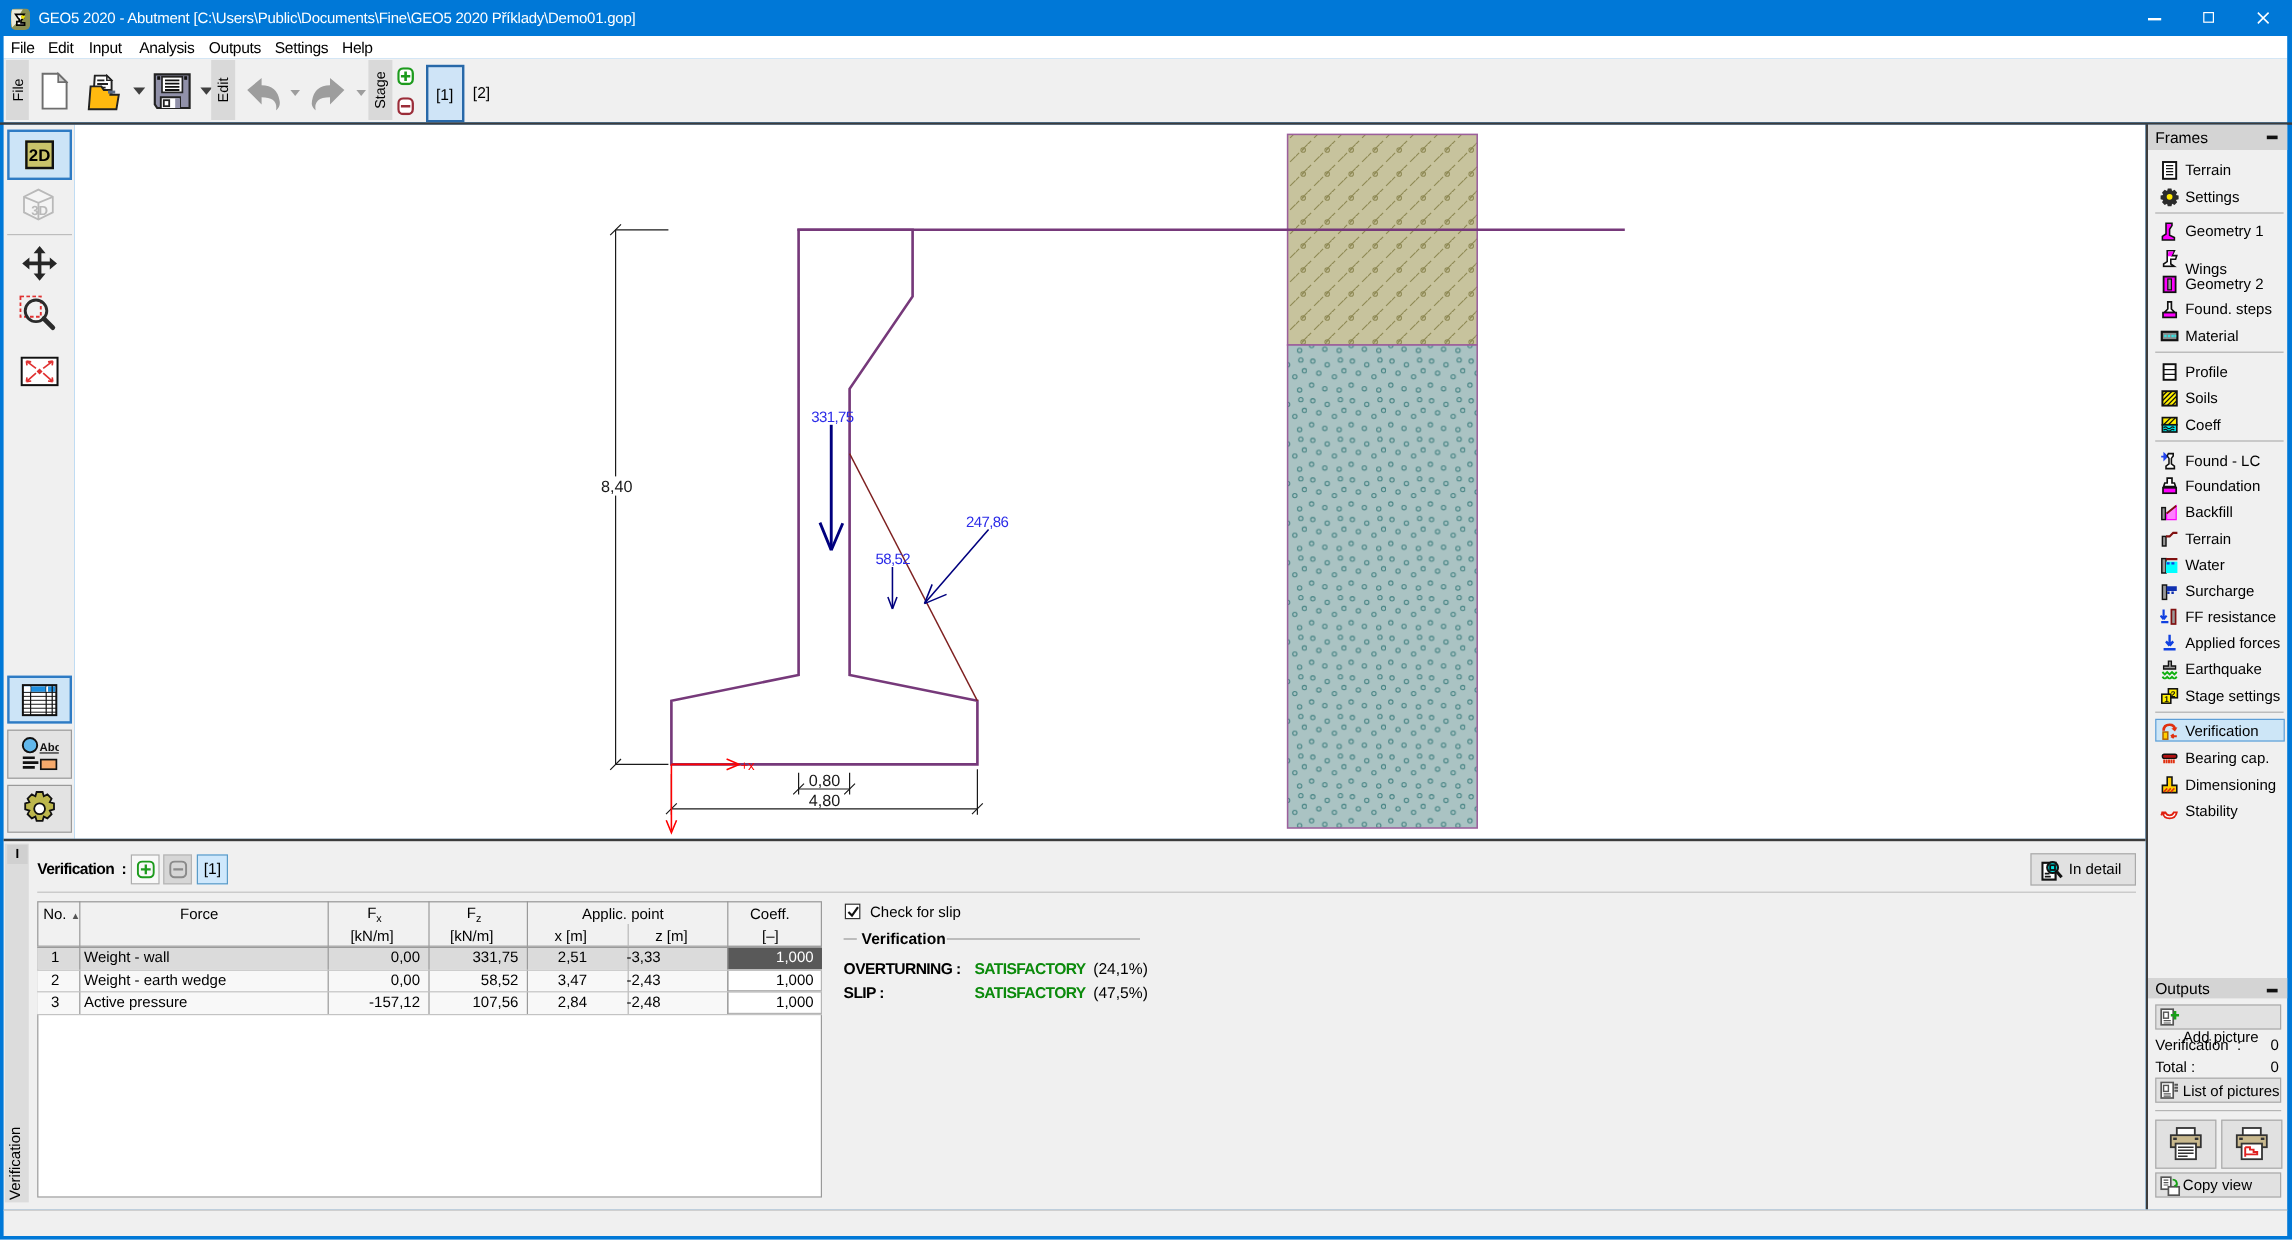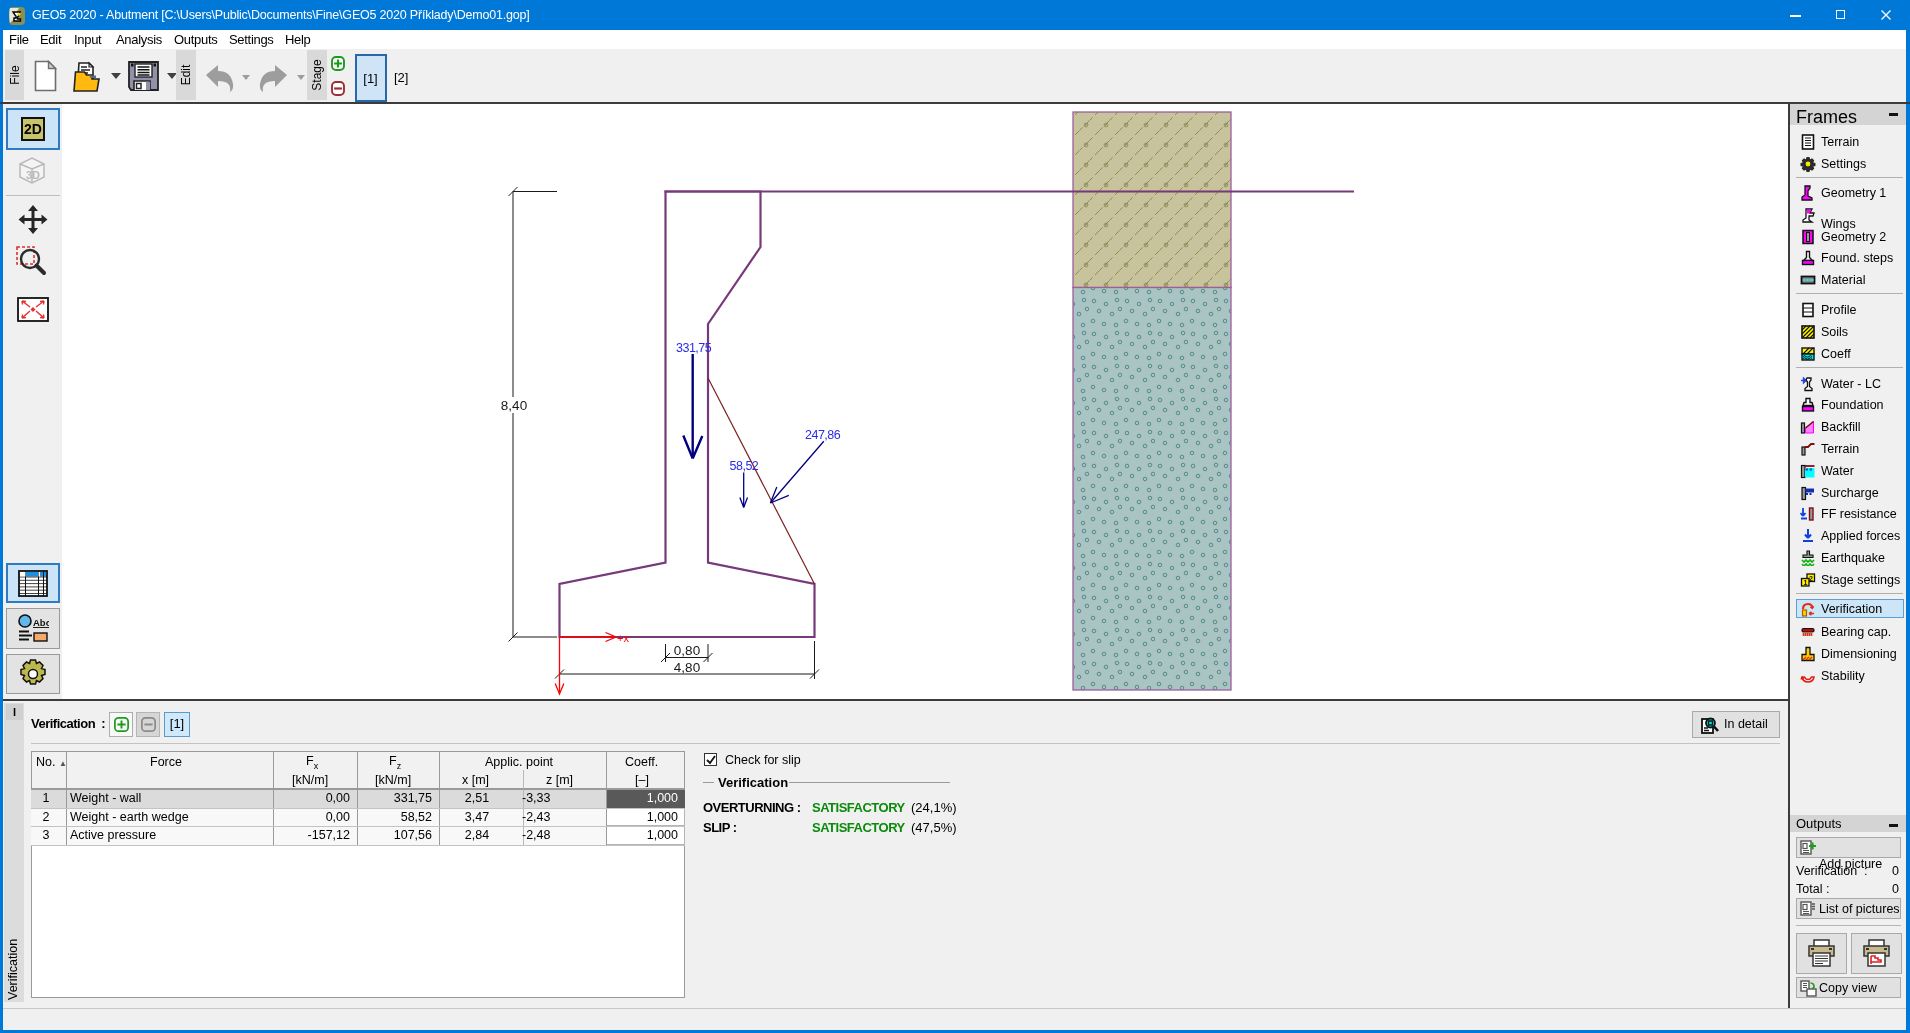--- a/index.html
+++ b/index.html
@@ -248,21 +248,21 @@
 </g>
 <g font-size="12.5" letter-spacing="-0.5" fill="#2B2BE8">
  <text x="676" y="352">331,75</text>
  <text x="729.5" y="470">58,52</text>
  <text x="805" y="439">247,86</text>
 </g>
 </svg>
 <div class="abs" id="right-sep"></div>
 <div class="abs" id="right-panel"></div>
 <div class="abs" style="left:1790px;top:104px;width:116px;height:21px;background:#D4D4D4"></div>
-<div class="abs" style="left:1796px;top:107px;font-size:18px">Frames</div>
+<div class="abs" style="left:1796px;top:107px;font-size:13px">Frames</div>
 <div class="abs" style="left:1889px;top:113px;width:9px;height:2.5px;background:#111"></div>
 <div class="abs" style="left:1796px;top:599px;width:108px;height:18.5px;background:#CDE6F7;border:1px solid #5E9ED6"></div>
 <div id="frames">
 <div class="abs" style="left:1796px;top:177px;width:107px;height:1px;background:#b0b0b0"></div>
 <div class="abs" style="left:1796px;top:293px;width:107px;height:1px;background:#b0b0b0"></div>
 <div class="abs" style="left:1796px;top:367px;width:107px;height:1px;background:#b0b0b0"></div>
 <div class="abs" style="left:1796px;top:593px;width:107px;height:1px;background:#b0b0b0"></div>
 <svg class="abs fi" style="top:134px" width="16" height="16" viewBox="0 0 16 16">
       <rect x="2.5" y="1" width="11" height="14" fill="#fff" stroke="#111" stroke-width="1.6"></rect>
       <path d="M5 4 h6 M5 6.5 h6 M5 9 h6 M5 11.5 h6" stroke="#111" stroke-width="1.2"></path>
@@ -311,21 +311,21 @@
       <rect x="2" y="2" width="12" height="6" fill="#FFF000" stroke="#111" stroke-width="1.4"></rect>
       <path d="M3 8 L9 2 M7 8 L13 2" stroke="#111" stroke-width="1.1"></path>
       <rect x="2" y="8" width="12" height="6" fill="#00E8E8" stroke="#111" stroke-width="1.4"></rect>
       <path d="M3 10.5 q1.5-1.5 3 0 t3 0 t3 0 M3 12.5 q1.5-1.5 3 0 t3 0 t3 0" fill="none" stroke="#111" stroke-width="1"></path>
     </svg>
     <div class="abs fl" style="top:345.5px">Coeff</div>
 <svg class="abs fi" style="top:375.5px" width="16" height="16" viewBox="0 0 16 16">
       <path d="M1 4.5 h4 M3.5 2 L6 4.5 3.5 7z" fill="#2244EE" stroke="#2244EE" stroke-width="1.3"></path>
       <path d="M7 2 h4 v2 l-1.5 2 v4.5 l2.5 2 v2 H5 v-2 l2.5-2 V6 L6 4z" fill="#fff" stroke="#111" stroke-width="1.3"></path>
     </svg>
-    <div class="abs fl" style="top:375.5px">Water - LC</div>
+    <div class="abs fl" style="top:375.5px">Found - LC</div>
 <svg class="abs fi" style="top:397px" width="16" height="16" viewBox="0 0 16 16">
       <path d="M6 1.5 h4 v4 h2 l1 3 H3 l1-3 h2z" fill="#fff" stroke="#111" stroke-width="1.4"></path>
       <rect x="2.5" y="9.5" width="11" height="4.5" fill="#FF00FF" stroke="#111" stroke-width="1.4"></rect>
     </svg>
     <div class="abs fl" style="top:397px">Foundation</div>
 <svg class="abs fi" style="top:418.5px" width="16" height="16" viewBox="0 0 16 16">
       <rect x="1.5" y="4" width="3" height="10" fill="#9a9a9a" stroke="#111" stroke-width="1.2"></rect>
       <path d="M5.5 14 V9 L13.5 2.5 V14z" fill="#FF80FF" stroke="#FF00FF" stroke-width="1"></path>
       <path d="M5.5 9 L13.5 2.5" stroke="#801010" stroke-width="1.6"></path>
     </svg>

